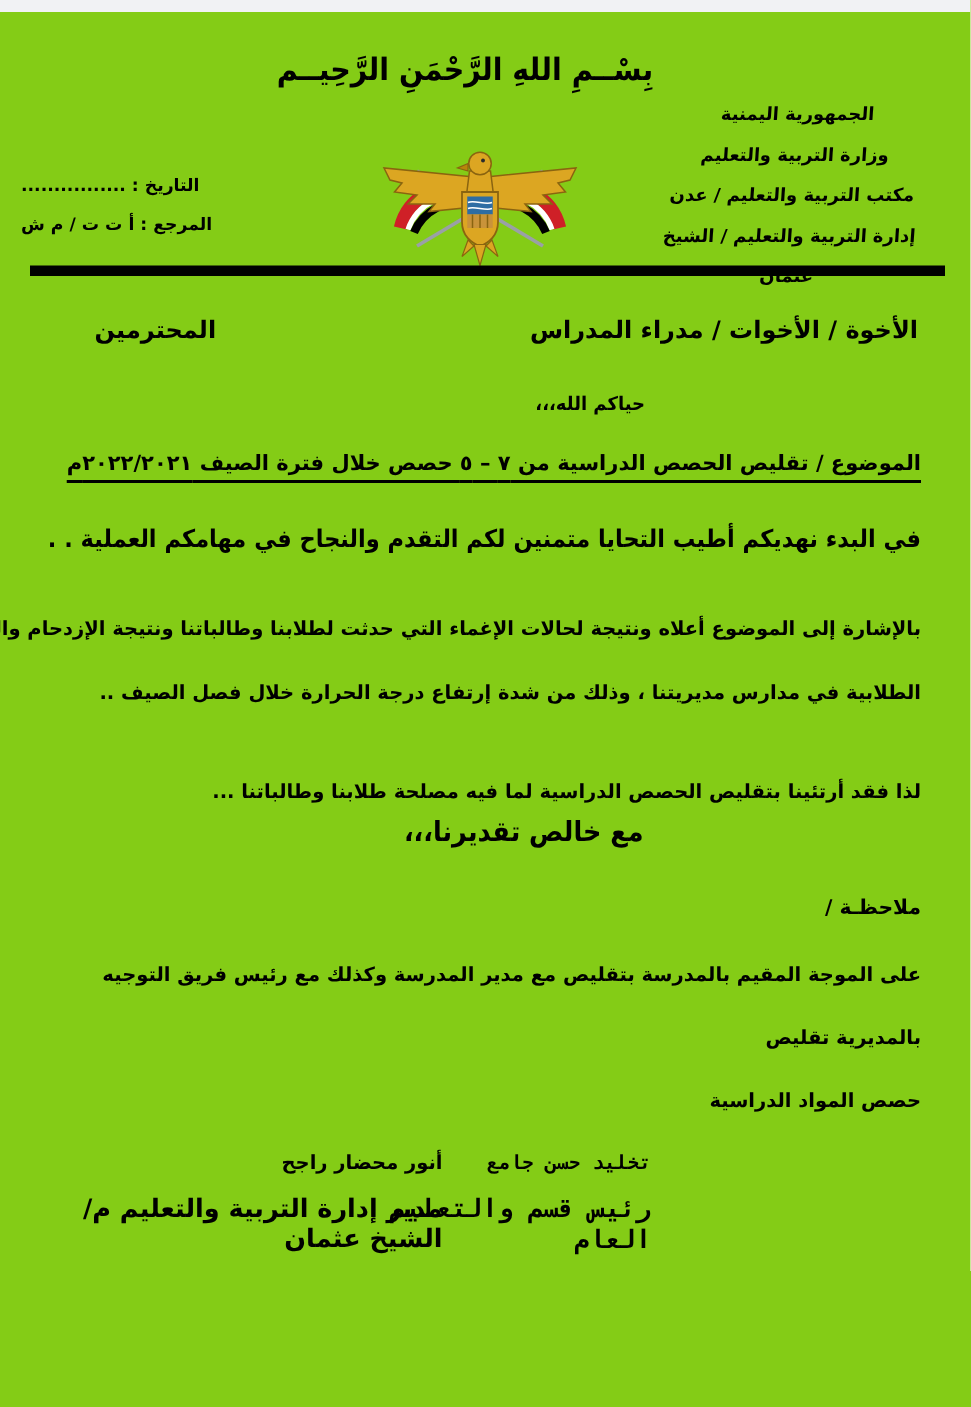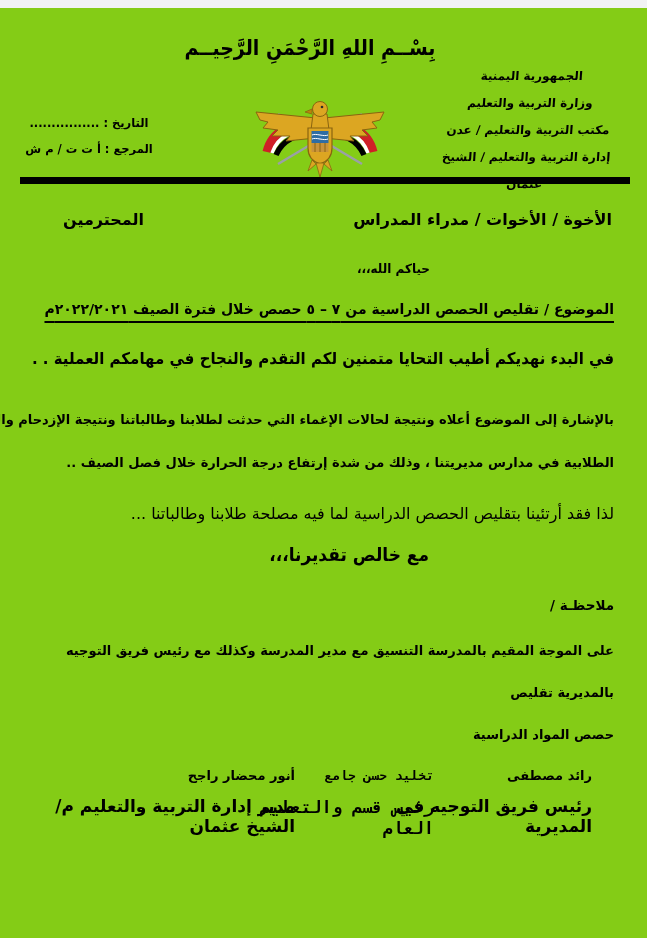--- a/index.html
+++ b/index.html
@@ -18,21 +18,21 @@
     direction:rtl; font-size:19px; font-weight:bold; letter-spacing:-1px;
     transform:scaleY(1.08);
   }
   .hdr-right{
     position:absolute; top:63px; right:24px; width:190px; text-align:center;
     direction:rtl; font-weight:bold; font-size:12px; line-height:27px;
     transform:skewX(-4deg);
   }
   .hdr-left{
     position:absolute; top:110px; left:14px; width:150px; direction:rtl;
-    text-align:center; font-weight:bold; font-size:11.5px; line-height:26px;
+    text-align:left; font-weight:bold; font-size:11.5px; line-height:26px;
   }
   .emblem{position:absolute; top:90px; left:250px; width:140px; height:88px;}
   .rule{position:absolute; top:177px; left:20px; width:610px; height:7px; background:#000;}
   .salutation{
     position:absolute; top:210px; left:35px; right:35px; padding-left:28px;
     display:flex; justify-content:space-between; direction:rtl;
     font-size:16px; font-weight:bold;
   }
   .greeting{
     position:absolute; top:262px; right:217px; direction:rtl;
@@ -46,22 +46,22 @@
   .opening{
     position:absolute; top:350px; right:33px; direction:rtl; white-space:nowrap;
     font-size:15px; font-weight:bold; letter-spacing:-0.5px; transform:scaleY(1.08);
   }
   .bodytext{
     position:absolute; top:398px; right:33px; left:28px; direction:rtl;
     font-size:13px; font-weight:bold; line-height:43px; text-align:right;
   }
   .body-l1{white-space:nowrap;}
   .body-l2{white-space:nowrap;}
-  .body-l3{position:absolute; top:504px; right:33px; direction:rtl;
-    font-size:16px; font-weight:normal; white-space:nowrap;}
+  .body-l3{position:absolute; top:521px; right:33px; direction:rtl;
+    font-size:13px; font-weight:bold; white-space:nowrap;}
   .closing{
     position:absolute; top:545px; right:218px; direction:rtl;
     font-size:17px; font-weight:bold; transform:scaleY(1.08);
   }
   .note-title{
     position:absolute; top:597px; right:33px; direction:rtl;
     font-size:13.5px; font-weight:bold;
   }
   .note-body{
     position:absolute; top:630px; right:33px; left:28px; direction:rtl;
@@ -147,29 +147,25 @@
   <div class="bodytext">
     <div class="body-l1">بالإشارة إلى الموضوع أعلاه ونتيجة لحالات الإغماء التي حدثت لطلابنا وطالباتنا ونتيجة الإزدحام والكثافة</div>
     <div class="body-l2">الطلابية في مدارس مديريتنا ، وذلك من شدة إرتفاع درجة الحرارة خلال فصل الصيف ..</div>
   </div>
   <div class="body-l3">لذا فقد أرتئينا بتقليص الحصص الدراسية لما فيه مصلحة طلابنا وطالباتنا ...</div>
 
   <div class="closing">مع خالص تقديرنا،،،</div>
 
   <div class="note-title">ملاحظـة /</div>
   <div class="note-body">
-    <div>على الموجة المقيم بالمدرسة التنسيق مع مدير المدرسة وكذلك مع رئيس فريق التوجيه  بالمديرية  تقليص</div>
+    <div>على الموجة المقيم بالمدرسة بتقليص مع مدير المدرسة وكذلك مع رئيس فريق التوجيه  بالمديرية  تقليص</div>
     <div>حصص المواد الدراسية</div>
   </div>
 
   <div class="sigs">
-    <div class="sig sig-0">
-      <div class="sig-name">رائد مصطفى</div>
-      <div class="sig-title">رئيس فريق التوجيه في المديرية</div>
-    </div>
     <div class="sig sig-1">
       <div class="sig-name">تخليد حسن جامع</div>
       <div class="sig-title">رئيس قسم والتعليم العام</div>
     </div>
     <div class="sig sig-2">
       <div class="sig-name">أنور محضار راجح</div>
       <div class="sig-title">مدير إدارة التربية والتعليم م/ الشيخ عثمان</div>
     </div>
   </div>
 </div>

